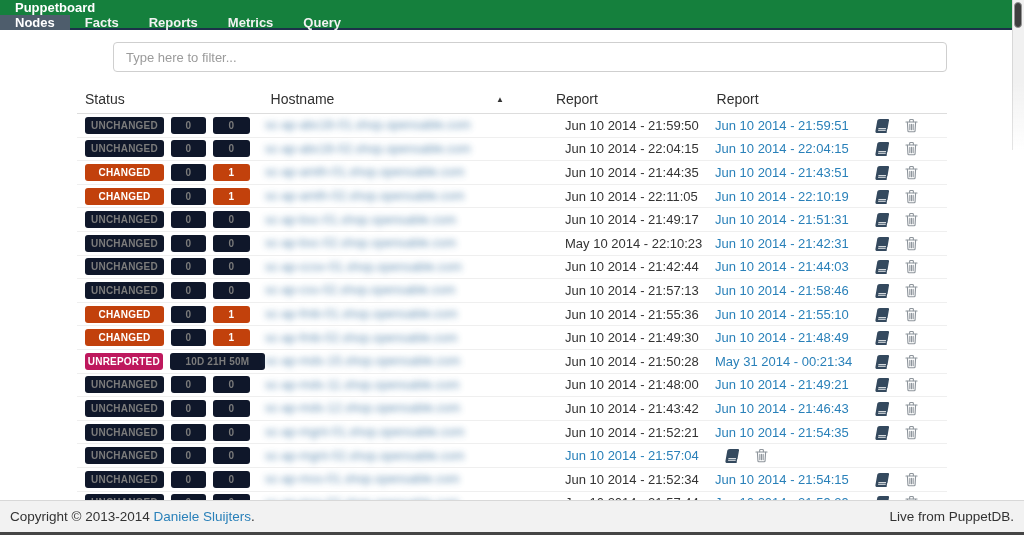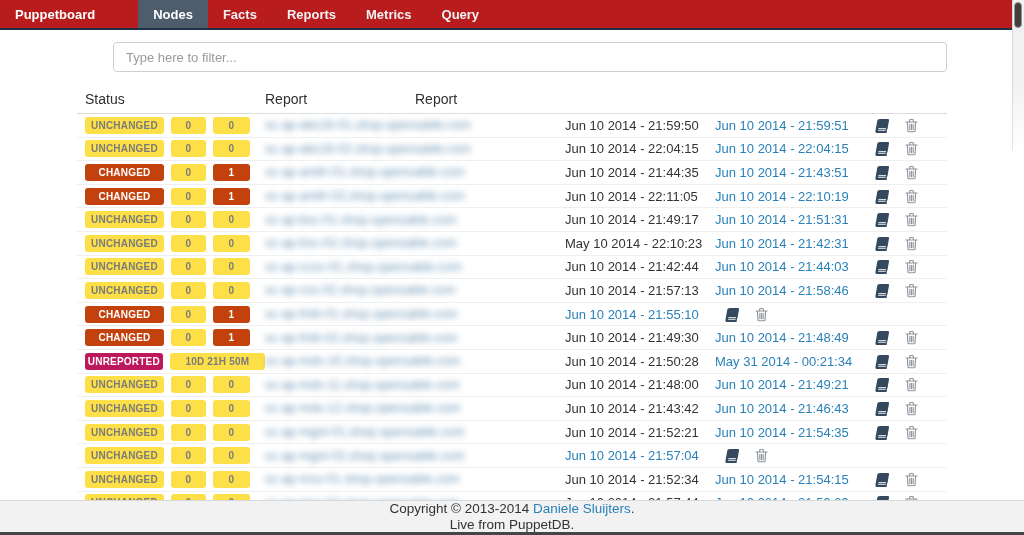--- a/index.html
+++ b/index.html
@@ -6,34 +6,35 @@
   html, body { width: 1024px; height: 535px; overflow: hidden; }
   body {
     position: relative;
     font-family: "Liberation Sans", sans-serif;
     background: #ffffff;
     color: #333;
   }
   
   .navbar {
     height: 30px;
-    background: #b91c1c;
+    background: #15803d;
     border-bottom: 2px solid #1c3149;
     display: flex;
     align-items: stretch;
+    flex-direction: column;
   }
   .nav-brand {
     color: #fff; font-size: 13px; font-weight: bold;
     padding: 0 15px; display: flex; align-items: center; cursor: pointer;
   }
   .nav-item {
     color: #f2f2f2; font-size: 13px; font-weight: bold;
     padding: 0 15px; display: flex; align-items: center; cursor: pointer;
   }
-  .nav-item.active { background: #4e5d6c; color: #fff; margin-left: 28px; }
+  .nav-item.active { background: #4e5d6c; color: #fff; }
   
   .scroll-track {
     position: absolute; top: 0; right: 0; width: 12px; height: 150px;
     background: linear-gradient(to bottom, #f1f1f1 0%, #f1f1f1 55%, rgba(241,241,241,0) 100%);
     border-left: 1px solid rgba(0,0,0,0.10);
     z-index: 40;
   }
   .scroll-thumb {
     position: absolute; top: 2px; right: 2px; width: 8px; height: 26px;
     background: #3f3f3f; border: 1px solid #949494; border-radius: 5px;
@@ -52,21 +53,21 @@
     font-family: "Liberation Sans", sans-serif;
     font-size: 13px; color: #555; outline: none;
   }
   .filter-input::placeholder { color: #9b9b9b; }
   
   .table { margin-top: 16px; font-size: 13px; }
   .thead {
     display: flex; align-items: center;
     padding: 3px 0 6px 0;
     border-bottom: 1px solid #dddddd;
-    font-size: 14px; color: #303030;
+    font-size: 14px; color: #303030; gap: 36px;
   }
   .tr {
     display: flex; align-items: center;
     height: 23.6px;
     border-bottom: 1px solid #efefef;
   }
   .c-status  { width: 188px; padding-left: 8px; display: flex; align-items: center; }
   .c-host    { width: 300px; display: flex; align-items: center; }
   .c-catalog { width: 150px; }
   .c-report  { width: 150px; }
@@ -76,21 +77,21 @@
   
   .badge {
     display: inline-block; border-radius: 3px;
     font-size: 10px; font-weight: bold; text-align: center;
     padding: 3px 0; line-height: 11px; letter-spacing: 0.2px;
   }
   .b-status { width: 79px; margin-right: 7px; }
   .b-n1 { width: 35px; margin-right: 7px; }
   .b-n2 { width: 37px; }
   .b-wide { width: 97px; }
-  .bg-gray  { background: #fde047; color: #7b7b7b; }
+  .bg-gray  { background: #0f172a; color: #7b7b7b; }
   .bg-green { background: #c2410c; color: #ffffff; }
   .bg-dark  { background: #be185d; color: #ffffff; }
   
   .hostname {
     font-size: 12.5px; color: #4d7fa8;
     filter: blur(3px); opacity: 0.85;
     white-space: nowrap; overflow: hidden;
     cursor: pointer;
   }
   .catalog-text { color: #333; }
@@ -99,21 +100,20 @@
   .book-skew { transform: skewX(-10deg); }
   
   .footer {
     position: absolute; left: 0; right: 0; bottom: 0; height: 35px;
     background: #f2f2f2;
     border-top: 1px solid #d8d8d8;
     border-bottom: 3px solid #454545;
     display: flex; align-items: center; justify-content: space-between;
     padding: 0 10px; font-size: 13.5px; color: #333;
     z-index: 30;
-    flex-direction: column;
   }
   .footer a { color: #2980b9; text-decoration: none; cursor: pointer; }
 </style>
 </head>
 <body>
 
 <div class="navbar">
   <div class="nav-brand">Puppetboard</div>
   <div style="display:flex; align-items:stretch;" id="nav-host">
 
@@ -134,20 +134,24 @@
 
 <div class="content">
   <div class="inner">
     <div class="filter-wrap">
       <input class="filter-input" type="text" placeholder="Type here to filter..." style="">
     </div>
 
     <div class="table">
       <div class="thead">
         <div class="c-status th">Status</div>
+        <div class="c-host th">
+          <span>Hostname</span>
+          <span class="sort-arrow">▲</span>
+        </div>
         <div class="c-catalog th">Report</div>
         <div class="c-report th">Report</div>
         <div class="c-actions"></div>
       </div>
       <div id="rows-host">
   <div class="tr">
     <div class="c-status">
       <span class="badge b-status bg-gray">UNCHANGED</span>
     <span class="badge b-n1 bg-gray">0</span>
               <span class="badge b-n2 bg-gray">0</span>
@@ -428,20 +432,23 @@
 
   <div class="tr">
     <div class="c-status">
       <span class="badge b-status bg-green">CHANGED</span>
     <span class="badge b-n1 bg-gray">0</span>
               <span class="badge b-n2 bg-green">1</span>
             </div>
     <div class="c-host">
       <span class="hostname">sc-ap-fmb-01.shop.opensable.com</span>
     </div>
+    <div class="c-catalog">
+      <span class="catalog-text">Jun 10 2014 - 21:55:36</span>
+    </div>
     <div class="c-report">
       <a class="report-link">Jun 10 2014 - 21:55:10</a>
     </div>
     <div class="c-actions">
       <span class="icon-btn book-skew">
         <svg width="15" height="15" viewBox="0 0 16 16">
           <path d="M4 1h8.5c.8 0 1.5.7 1.5 1.5v9c0 .4-.2.8-.5 1 .3.5.3 1.2 0 1.7.3.2.5.6.5 1 0 .5-.4.8-.9.8H4c-1.7 0-2.5-.8-2.5-2.2V3.2C1.5 1.8 2.3 1 4 1z" fill="#34495e"></path>
           <path d="M4.2 11.3h8.1M4.2 13.1h8.1" stroke="#ffffff" stroke-width="0.9" fill="none"></path>
         </svg>
       </span>

